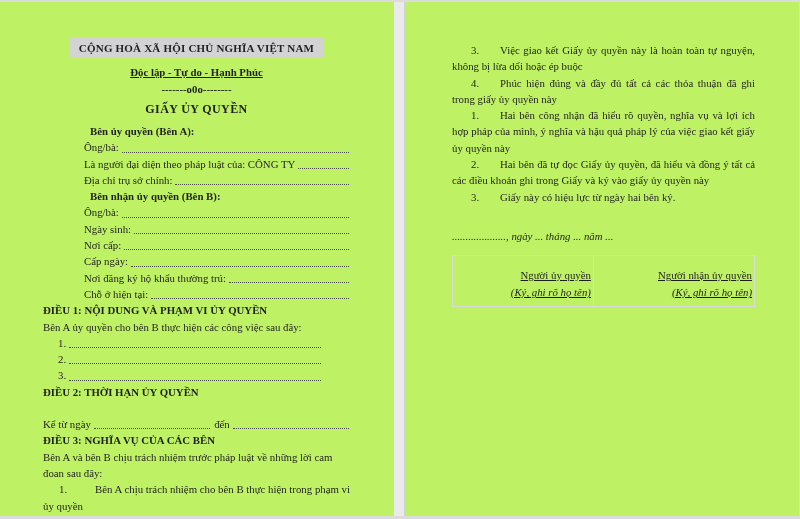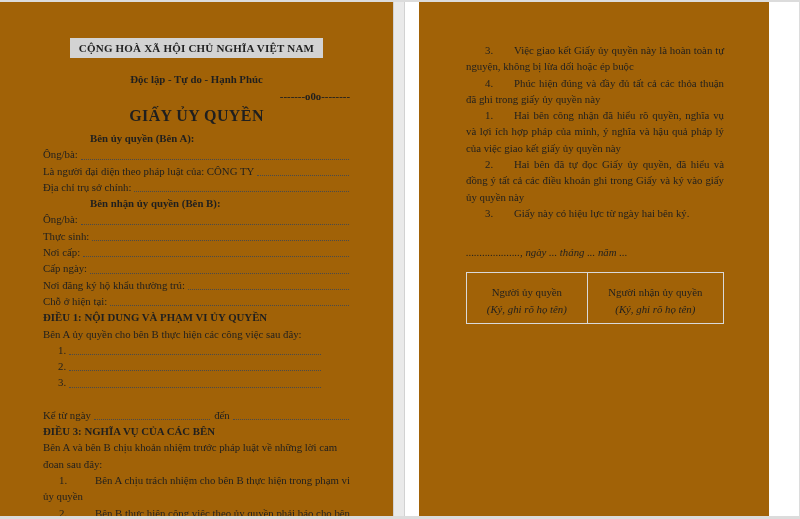--- a/index.html
+++ b/index.html
@@ -8,61 +8,61 @@
     background:#ffffff; color:#1f1f1f;
     font-family:"Liberation Serif", serif; font-size:10.8px; line-height:16.3px;
   }
   .edge-top    { position:absolute; top:0; left:0; right:0; height:2px; background:var(--frame,#dcdcdc); z-index:5; }
   .edge-bottom { position:absolute; bottom:0; left:0; right:0; height:3px; background:var(--frame,#dcdcdc); z-index:5; }
   .edge-right  { position:absolute; top:0; right:0; bottom:0; width:1px; background:var(--frame,#dcdcdc); z-index:5; }
   .gutter {
     position:absolute; top:0; bottom:0; left:393px; width:12px; box-sizing:border-box;
     background:var(--gutter,#eaeaea); border-left:1px solid #d2d2d2; border-right:1px solid #d2d2d2; z-index:4;
   }
-  .page { position:absolute; top:0; bottom:0; box-sizing:border-box; background:#a16207; }
+  .page { position:absolute; top:0; bottom:0; box-sizing:border-box; background:#bef264; }
   .page-left  { left:0;     width:393px; padding:38px 43px 0 43px; }
-  .page-right { left:419px; width:350px; padding:42px 45px 0 47px; }
+  .page-right { left:405px; width:395px; padding:42px 45px 0 47px; }
 
   
   .doc-header { text-align:center; }
   .national-title {
     display:inline-block; background:var(--highlight,#d3d3d3);
     font-weight:bold; font-size:11px; line-height:14px; padding:3px 9px 3px 9px;
     letter-spacing:0.2px;
   }
-  .motto     { font-weight:bold; margin-top:14px; line-height:14px; }
-  .separator { font-weight:bold; margin-top:4px; line-height:13px;text-align:right; }
-  .doc-title { font-weight:bold; font-size:16px; margin-top:5px; line-height:16px; letter-spacing:0.4px; }
+  .motto     { font-weight:bold; margin-top:7px; line-height:14px;text-decoration:underline; }
+  .separator { font-weight:bold; margin-top:4px; line-height:13px; }
+  .doc-title { font-weight:bold; font-size:12px; margin-top:5px; line-height:16px; letter-spacing:0.4px; }
   .doc-header { margin-bottom:6px; }
 
   
   .bold-line { font-weight:bold;margin-left:47px; }
   .h-article { font-weight:bold; }
   .field { display:flex; }
-  .field .lbl { white-space:nowrap; }
+  .field .lbl { white-space:nowrap;margin-left:41px; }
   .leader { flex:1 1 auto; border-bottom:1.5px dotted #4a4a4a; align-self:flex-end; margin:0 1px 3px 3px; min-width:10px; }
 
   .dot-item { display:flex; margin-left:15px; margin-right:28px; }
   .dot-item .num { white-space:nowrap; }
 
   .duration { display:flex;margin-top:16px; }
   .duration .lbl { white-space:nowrap; }
   .duration .mid { white-space:nowrap; margin-left:3px; }
 
   .num-par { text-align:justify; text-indent:16px; margin:0; }
   .num-par .pnum { display:inline-block; width:36px; text-indent:0; }
   .page-right .num-par { text-indent:19px; }
   .page-right .num-par .pnum { width:29px; }
 
   .date-line { font-style:italic; text-align:left; margin-top:23px; padding-right:5px; }
 
   .sig-table { width:100%; border-collapse:collapse; margin-top:11px; table-layout:fixed; }
   .sig-table td {
-    border:1px solid var(--tableBorder,#d9d9d9); text-align:center; vertical-align:middle;
-    padding:11px 2px 5px 2px; line-height:17px;
+    border:1px solid var(--tableBorder,#d9d9d9); text-align:right; vertical-align:middle;
+    padding:11px 2px 5px 2px; line-height:17px;text-decoration:underline;
   }
   .sig-table td.c1 { width:45%; }
   .sig-note { font-style:italic; }
 </style>
 </head>
 <body>
 
 <div class="viewport">
   <div class="edge-top"></div>
 
@@ -87,21 +87,21 @@
       <span class="lbl">Địa chỉ trụ sở chính:</span>
         <span class="leader"></span>
     </div>
 
     <div class="bold-line">Bên nhận ủy quyền (Bên B):</div>
     <div class="field">
       <span class="lbl">Ông/bà:</span>
         <span class="leader"></span>
     </div>
     <div class="field">
-      <span class="lbl">Thực sinh:</span>
+      <span class="lbl">Ngày sinh:</span>
         <span class="leader"></span>
     </div>
     <div class="field">
       <span class="lbl">Nơi cấp:</span>
         <span class="leader"></span>
     </div>
     <div class="field">
       <span class="lbl">Cấp ngày:</span>
         <span class="leader"></span>
     </div>
@@ -122,29 +122,30 @@
     </div>
     <div class="dot-item">
       <span class="num">2.</span>
         <span class="leader"></span>
     </div>
     <div class="dot-item">
       <span class="num">3.</span>
         <span class="leader"></span>
     </div>
 
+    <div class="h-article">ĐIỀU 2: THỜI HẠN ỦY QUYỀN</div>
     <div class="duration">
       <span class="lbl">Kể từ  ngày</span>
         <span class="leader"></span>
         <span class="mid">đến</span>
         <span class="leader"></span>
     </div>
 
     <div class="h-article">ĐIỀU 3: NGHĨA VỤ CỦA CÁC BÊN</div>
-    <div>Bên A và bên B chịu khoản nhiệm trước pháp luật về những lời cam đoan sau đây:</div>
+    <div>Bên A và bên B chịu trách nhiệm trước pháp luật về những lời cam đoan sau đây:</div>
     <p class="num-par">
       <span class="pnum">1.</span><span>Bên A chịu trách nhiệm cho bên B thực hiện trong phạm vi ủy quyền</span>
     </p>
     <p class="num-par">
       <span class="pnum">2.</span><span>Bên B thực hiện công việc theo ủy quyền phải báo cho bên A về việc thực hiện công việc nêu trên</span>
     </p>
   </div>
 
   <div class="gutter"></div>
 

